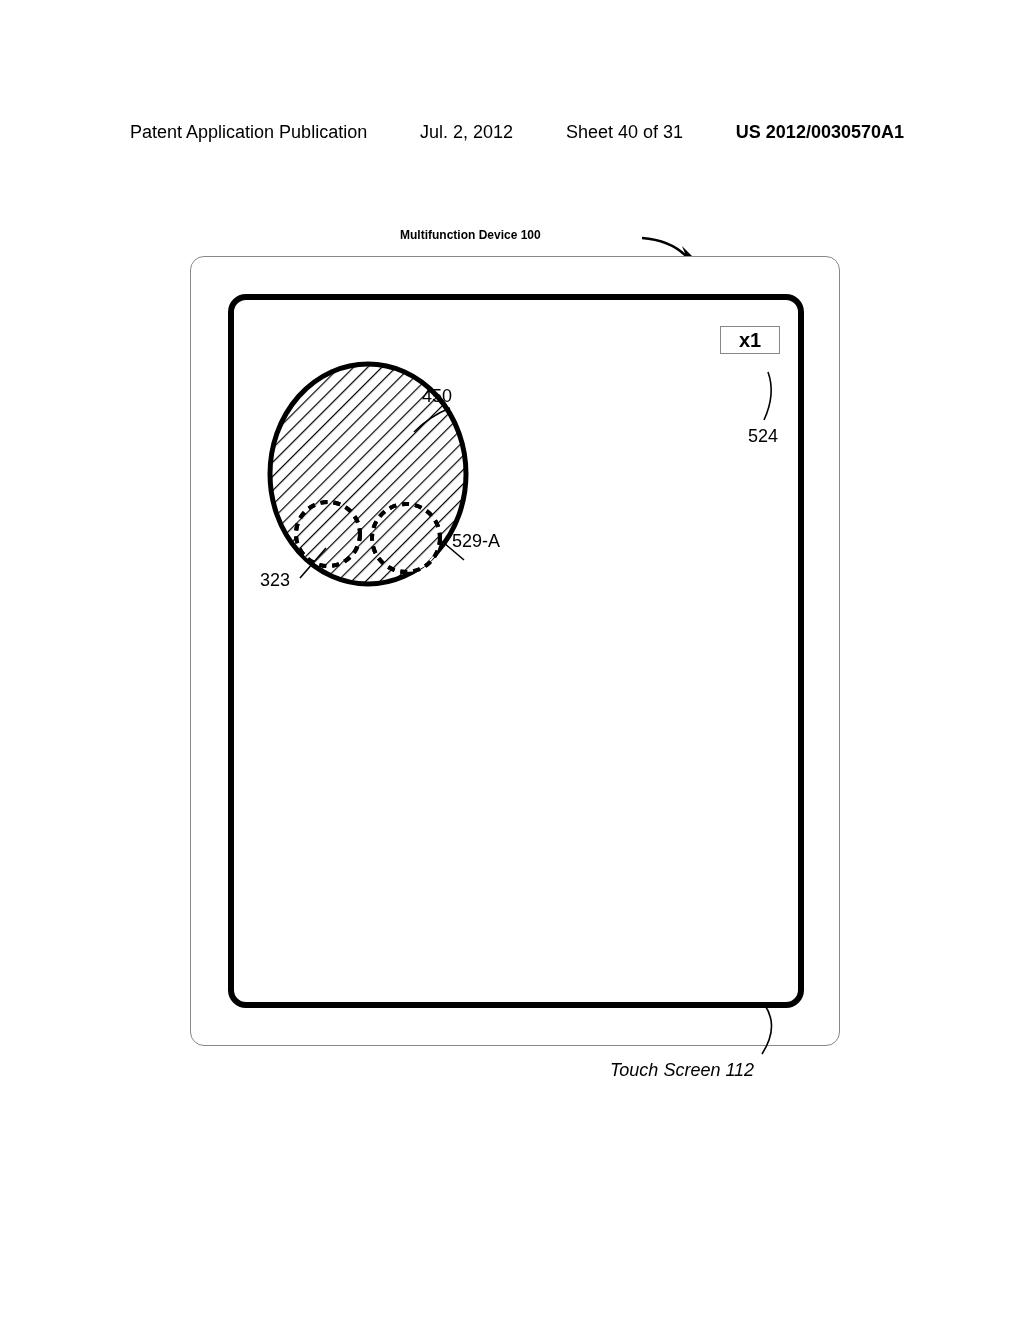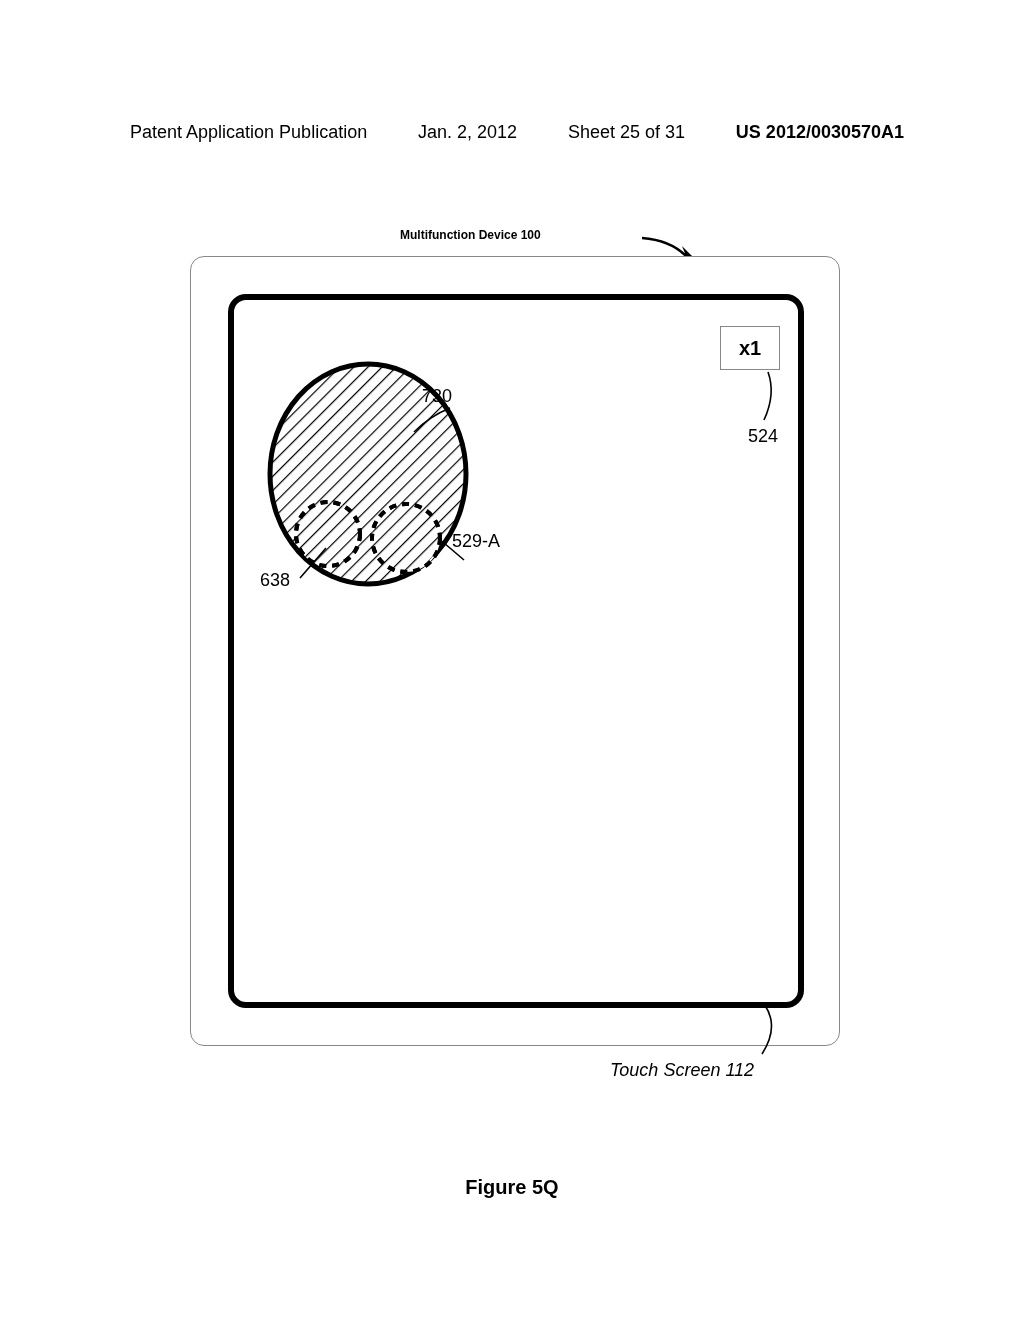--- a/index.html
+++ b/index.html
@@ -11,21 +11,21 @@
   .header .mid { font-weight: 400; }
   .header .right { font-weight: 700; }
 
   .device-label { position: absolute; top: 192px; left: 400px; font-weight: 700; font-size: 12px; }
   .device-arrow { position: absolute; top: 198px; left: 640px; }
 
   .outer-frame { position: absolute; top: 220px; left: 190px; width: 650px; height: 790px; border: 1px solid #888; border-radius: 14px; background: #fff; }
 
   .inner-screen { position: absolute; top: 258px; left: 228px; width: 576px; height: 714px; border: 6px solid #000; border-radius: 18px; background: #fff; } 
 
-  .x1-box { position: absolute; top: 290px; left: 720px; width: 60px; height: 44px; border: 1px solid #888; background: #fff; display: flex; align-items: center; justify-content: center; font-size: 20px; font-weight: 700; }
+  .x1-box { position: absolute; top: 290px; left: 720px; width: 60px; height: 28px; border: 1px solid #888; background: #fff; display: flex; align-items: center; justify-content: center; font-size: 20px; font-weight: 700; }
   .x1-leader { position: absolute; top: 334px; left: 758px; }
   .x1-num { position: absolute; top: 390px; left: 748px; font-size: 18px; text-align: right; }
 
   .touch-leader { position: absolute; top: 966px; left: 758px; }
   .touch-label { position: absolute; top: 1024px; left: 610px; font-size: 18px; font-style: italic; }
 
   .figure-label { position: absolute; top: 1140px; left: 0; width: 1024px; text-align: center; font-weight: 700; font-size: 20px; }
 
   .diagram-svg { position: absolute; top: 258px; left: 228px; width: 576px; height: 714px; }
 
@@ -37,22 +37,22 @@
   .leader-521 { position:absolute; top:510px; left:296px; }
   .leader-529 { position:absolute; top:500px; left:436px; }
 </style>
 </head>
 <body>
 
 <div class="page">
 
   <div class="header">
     <span class="left">Patent Application Publication</span>
-    <span class="mid">Jan. 2, 2012</span>
-    <span class="mid">Sheet 25 of 31</span>
+    <span class="mid">Jul. 2, 2012</span>
+    <span class="mid">Sheet 40 of 31</span>
     <span class="right">US 2012/0030570A1</span>
   </div>
 
   <div class="device-label">Multifunction Device 100</div>
   <svg class="device-arrow" width="60" height="30">
     <path d="M2 4 Q 30 6 46 22" stroke="#000" stroke-width="2.5" fill="none"></path>
     <path d="M46 22 l -4 -10 l 12 12 l -14 2 z" fill="#000"></path>
   </svg>
 
   <div class="outer-frame"></div>
@@ -88,40 +88,39 @@
       <circle cx="178" cy="244" r="34" fill="url(#hatch)"></circle>
     </g>
 
     <circle cx="100" cy="240" r="32" fill="none" stroke="#000" stroke-width="4" stroke-dasharray="7 6"></circle>
     <circle cx="178" cy="244" r="34" fill="none" stroke="#000" stroke-width="4" stroke-dasharray="7 6"></circle>
   </svg>
 
   <svg class="leader-520" width="50" height="30">
     <path d="M40 2 Q 20 10 4 26" stroke="#000" stroke-width="1.6" fill="none"></path>
   </svg>
-  <div class="num520">730</div>
+  <div class="num520">450</div>
 
   <svg class="leader-521" width="40" height="36">
     <path d="M30 2 Q 18 16 4 32" stroke="#000" stroke-width="1.6" fill="none"></path>
   </svg>
-  <div class="num521">638</div>
+  <div class="num521">323</div>
 
   <svg class="leader-529" width="40" height="30">
     <path d="M2 2 Q 14 12 28 24" stroke="#000" stroke-width="1.6" fill="none"></path>
   </svg>
   <div class="num529a">529-A</div>
 
   <div class="x1-box">
     <span>x1</span>
   </div>
   <svg class="x1-leader" width="30" height="56">
     <path d="M10 2 Q 18 24 6 50" stroke="#000" stroke-width="1.6" fill="none"></path>
   </svg>
   <div class="x1-num">524</div>
 
   <svg class="touch-leader" width="40" height="56">
     <path d="M6 2 Q 22 24 4 52" stroke="#000" stroke-width="1.6" fill="none"></path>
   </svg>
   <div class="touch-label">Touch Screen 112</div>
 
-  <div class="figure-label">Figure 5Q</div>
 
 </div>
 
 </body></html>

